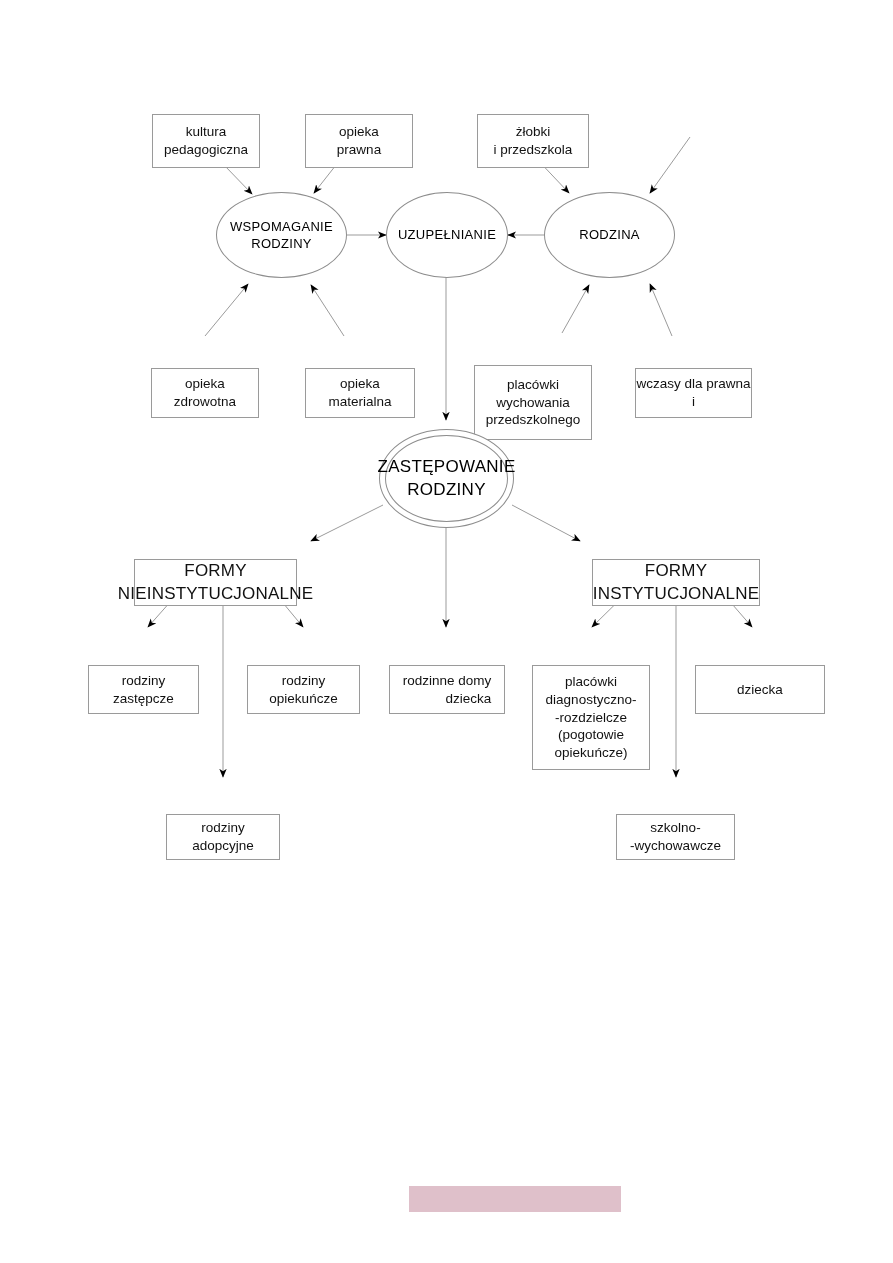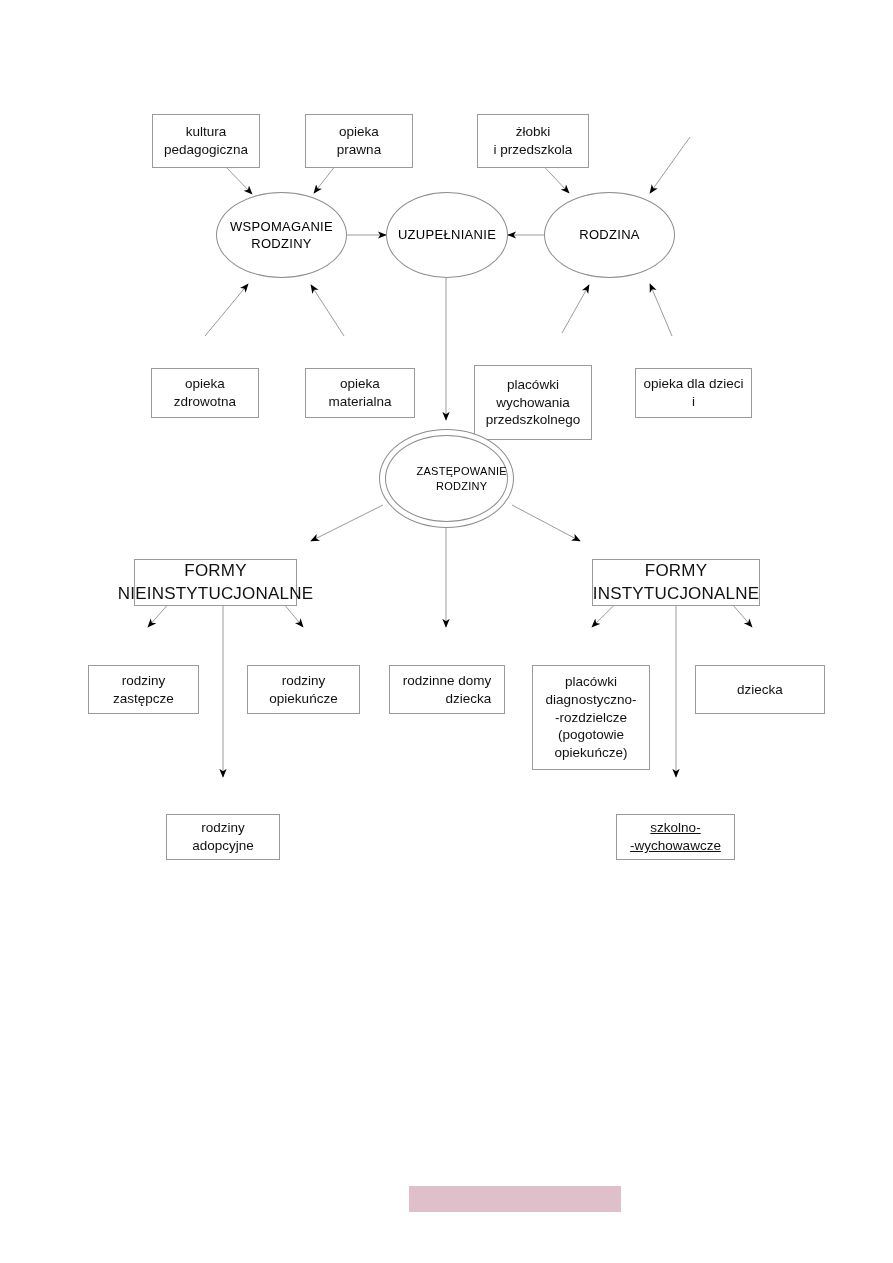--- a/index.html
+++ b/index.html
@@ -59,23 +59,23 @@
     border-radius: 50%;
     background: #ffffff;
   }
   .ellipse-inner {
     position: absolute;
     border: 1px solid #8d8d8d;
     border-radius: 50%;
     background: #ffffff;
     display: flex;
     align-items: center;
-    justify-content: flex-end;
+    justify-content: center;
     text-align: center;
-    font-size: 11px;
+    font-size: 17px;
     line-height: 1.32;
     letter-spacing: 0.3px;
     white-space: pre-line;
   }
   .swatch {
     position: absolute;
     background: #dfc0ca;
   }
 </style>
 </head>
@@ -172,21 +172,21 @@
 materialna</span>
   </div>
 
   <div class="node box" style="left:474px; top:333px; width:118px; height:75px;">
     <span>placówki
 wychowania
 przedszkolnego</span>
   </div>
 
   <div class="node box" style="left:635px; top:336px; width:117px; height:50px;">
-    <span>opieka dla dzieci
+    <span>wczasy dla prawna
 i</span>
   </div>
 
   <div class="node ellipse-outer" style="left:379px; top:429px; width:135px; height:99px;">
     <div class="ellipse-inner" style="left:5px; top:5px; right:5px; bottom:5px;">
       <span>ZASTĘPOWANIE
 RODZINY</span>
     </div>
   </div>
 
@@ -225,20 +225,20 @@
 
   <div class="node box" style="left:695px; top:633px; width:130px; height:49px;">
     <span>dziecka</span>
   </div>
 
   <div class="node box" style="left:166px; top:782px; width:114px; height:46px;">
     <span>rodziny
 adopcyjne</span>
   </div>
 
-  <div class="node box" style="left:616px; top:782px; width:119px; height:46px;text-decoration:underline;">
+  <div class="node box" style="left:616px; top:782px; width:119px; height:46px;">
     <span>szkolno-
 -wychowawcze</span>
   </div>
 
   <div class="swatch" style="left:409px; top:1186px; width:212px; height:26px;"></div>
 
 </div>
 
 </body></html>

